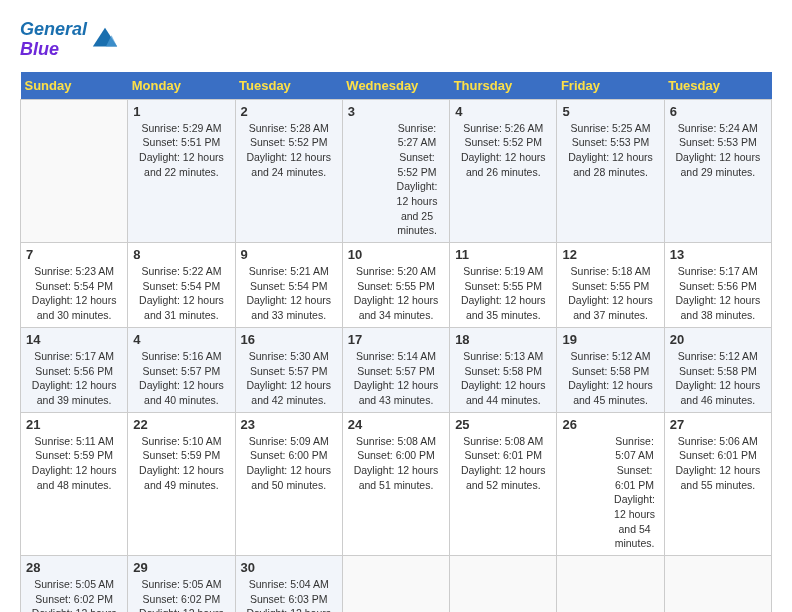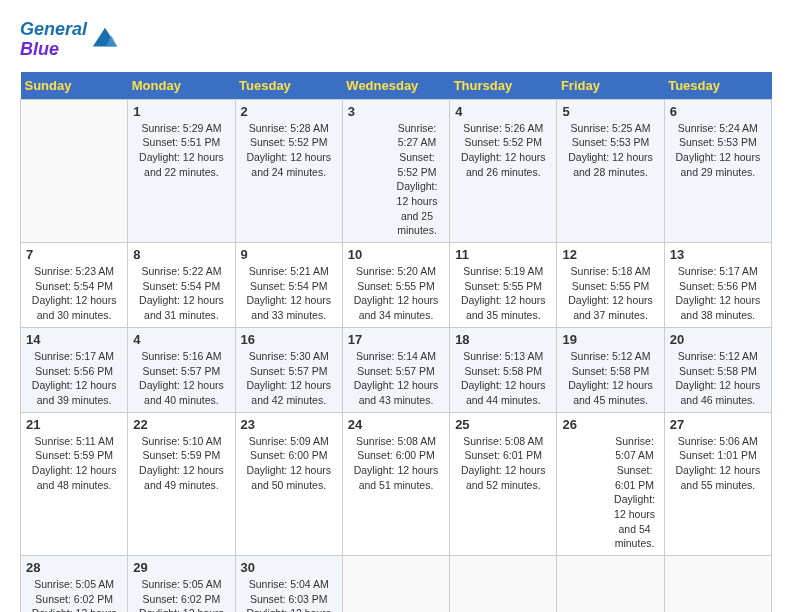--- a/index.html
+++ b/index.html
@@ -307,21 +307,21 @@
         <td>
           <span class="day-num">26</span>
           <div class="cell-info" style="white-space: pre-line; margin-left: 48px;">Sunrise: 5:07 AM
 Sunset: 6:01 PM
 Daylight: 12 hours
 and 54 minutes.</div>
         </td>
         <td>
           <span class="day-num">27</span>
           <div class="cell-info" style="white-space: pre-line;">Sunrise: 5:06 AM
-Sunset: 1:01 PM
+Sunset: 6:01 PM
 Daylight: 12 hours
 and 55 minutes.</div>
         </td>
       </tr>
       <tr>
         <td>
           <span class="day-num">28</span>
           <div class="cell-info" style="white-space: pre-line;">Sunrise: 5:05 AM
 Sunset: 6:02 PM
 Daylight: 12 hours

